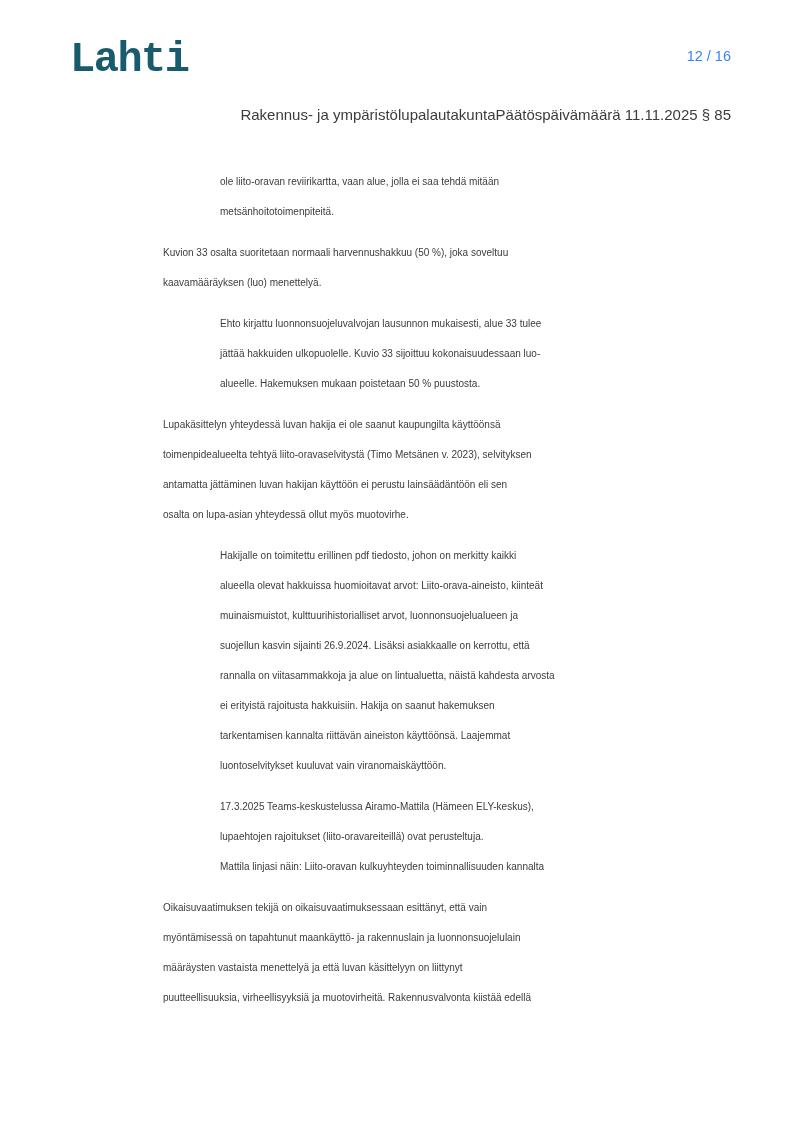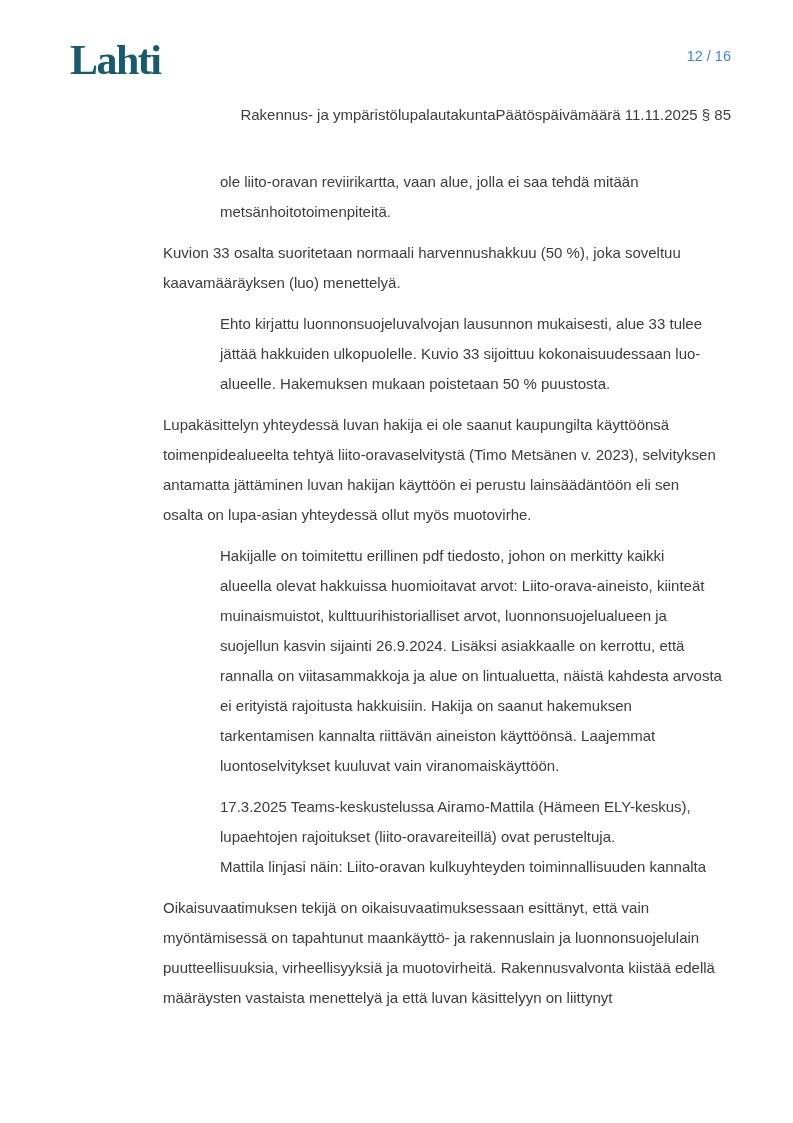--- a/index.html
+++ b/index.html
@@ -13,21 +13,21 @@
     height: 1123px;
     background: #ffffff;
     font-family: "Liberation Sans", sans-serif;
     color: #3c3c3c;
     overflow: hidden;
   }
   .logo {
     position: absolute;
     left: 70px;
     top: 36px;
-    font-family: Liberation Serif, serif;
+    font-family: Liberation Mono, monospace;
     font-weight: 700;
     font-size: 42px;
     line-height: 48px;
     letter-spacing: -1.5px;
     color: #175b6d;
   }
   .page-number {
     position: absolute;
     top: 48px;
     right: 62px;
@@ -50,21 +50,21 @@
     left: 163px;
     width: 575px;
   }
   .para {
     margin: 0 0 11px 0;
   }
   .para.indent .line {
     padding-left: 57px;
   }
   .line {
-    font-size: 15px;
+    font-size: 10px;
     line-height: 30px;
     white-space: nowrap;
     color: #3c3c3c;
   }
 </style>
 </head>
 <body>
 
 <div class="page">
 
@@ -108,18 +108,18 @@
         <div class="line">luontoselvitykset kuuluvat vain viranomaiskäyttöön.</div>
       </div>
       <div class="para indent">
         <div class="line">17.3.2025 Teams-keskustelussa Airamo-Mattila (Hämeen ELY-keskus),</div>
         <div class="line">lupaehtojen rajoitukset (liito-oravareiteillä) ovat perusteltuja.</div>
         <div class="line">Mattila linjasi näin: Liito-oravan kulkuyhteyden toiminnallisuuden kannalta</div>
       </div>
       <div class="para">
         <div class="line">Oikaisuvaatimuksen tekijä on oikaisuvaatimuksessaan esittänyt, että vain</div>
         <div class="line">myöntämisessä on tapahtunut maankäyttö- ja rakennuslain ja luonnonsuojelulain</div>
+        <div class="line">määräysten vastaista menettelyä ja että luvan käsittelyyn on liittynyt</div>
         <div class="line">puutteellisuuksia, virheellisyyksiä ja muotovirheitä. Rakennusvalvonta kiistää edellä</div>
-        <div class="line">määräysten vastaista menettelyä ja että luvan käsittelyyn on liittynyt</div>
       </div>
     </div>
 
 </div>
 
 </body></html>

